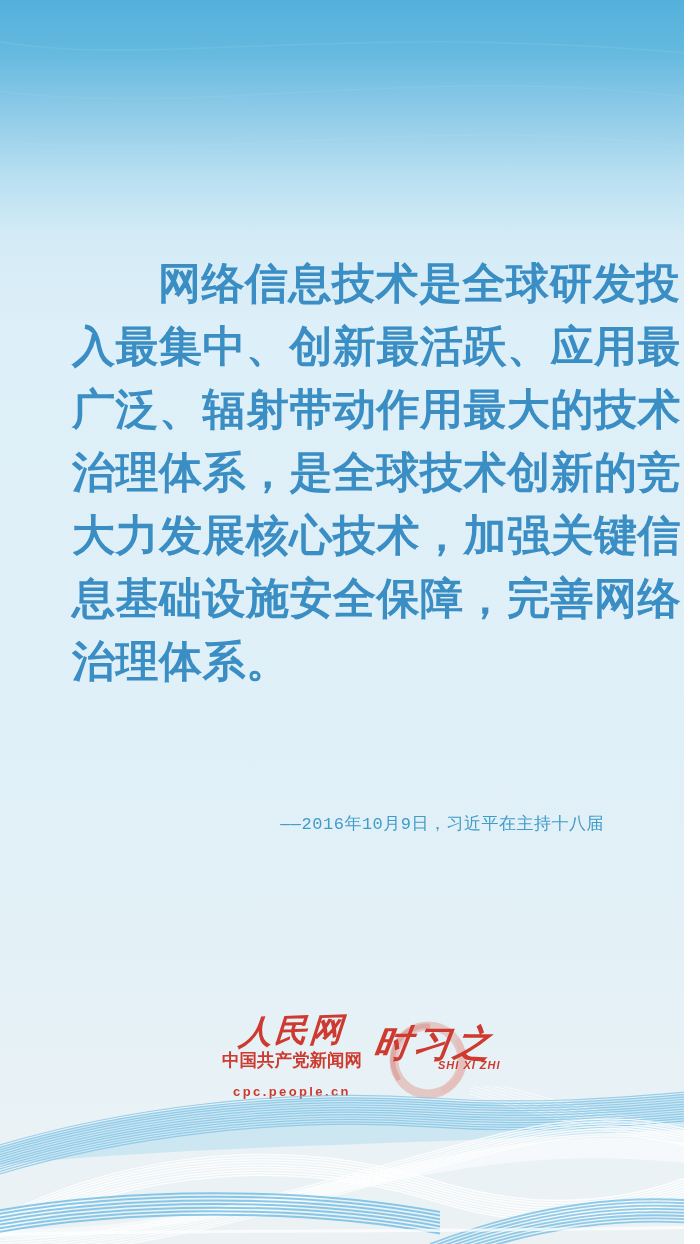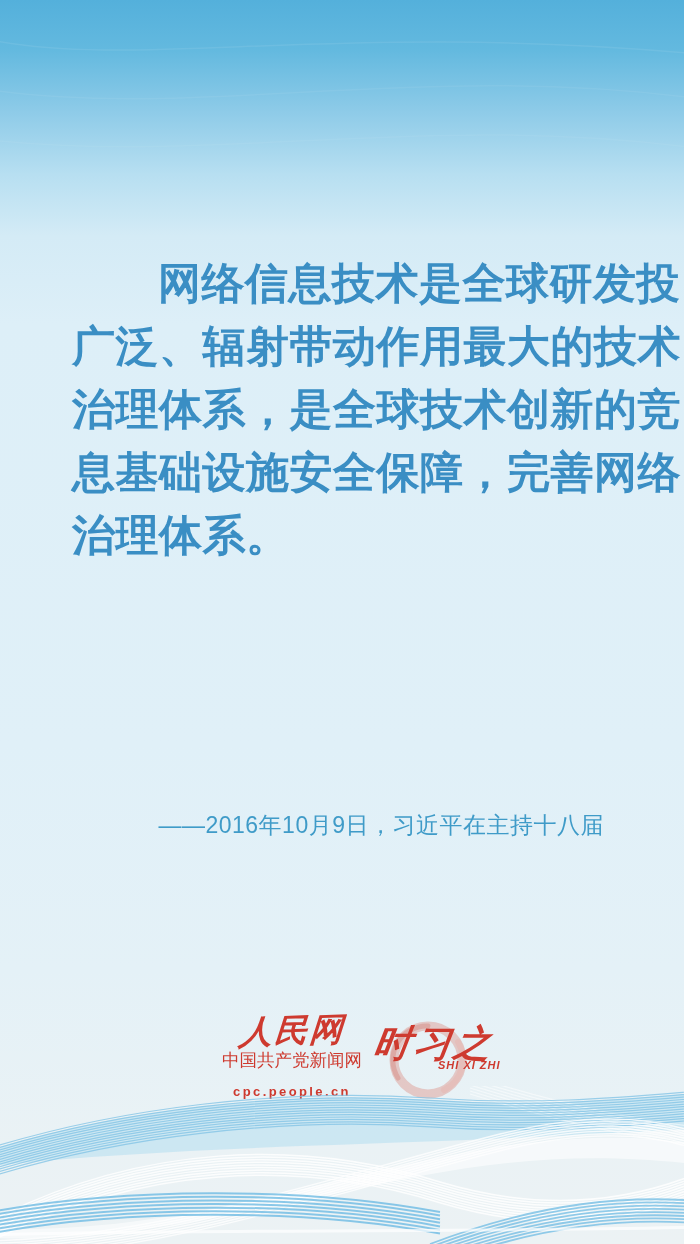--- a/index.html
+++ b/index.html
@@ -31,40 +31,40 @@
     font-size:43px;line-height:63px;
     letter-spacing:0.5px;
     color:#3a8ec4;
   }
   .qline{white-space:nowrap;}
   .qline.first{text-indent:86px;}
 
   .attribution{
     position:absolute;right:80px;top:808px;
     text-align:right;
-    font-size:23px;line-height:34px;
+    font-size:17px;line-height:34px;
     letter-spacing:0.5px;
     color:#3f9bc8;
-    font-family:Liberation Sans, sans-serif;
+    font-family:Liberation Mono, monospace;
   }
   .attr-line{white-space:nowrap;}
 
   .logo-people{
     position:absolute;left:222px;top:1012px;width:140px;
     text-align:center;color:#ce3a2f;
   }
   .pd-name{
     font-family:"Liberation Serif","DejaVu Serif",serif;
     font-style:italic;font-weight:bold;
     font-size:33px;line-height:38px;
     letter-spacing:2px;
     transform:skewX(-6deg) rotate(-2deg);
   }
   .pd-sub{
-    font-weight:normal;font-size:17.5px;line-height:19px;
+    font-weight:bold;font-size:17.5px;line-height:19px;
     white-space:nowrap;margin-top:1px;
   }
   .pd-url{
     font-weight:bold;font-size:13px;line-height:15px;
     letter-spacing:2.4px;white-space:nowrap;margin-top:14px;
   }
 
   .logo-sxz{
     position:absolute;left:372px;top:1012px;width:110px;height:92px;
     color:#ce3a2f;
@@ -90,22 +90,24 @@
 <div class="canvas">
 
   <svg class="top-waves" width="700" height="180" viewBox="0 0 700 180">
     <path d="M-10,40 C140,70 340,20 710,55" fill="none" stroke="#ffffff" stroke-width="1.5" opacity="0.08"></path>
     <path d="M-10,90 C200,120 420,60 710,100" fill="none" stroke="#ffffff" stroke-width="1.5" opacity="0.06"></path>
     <path d="M-10,140 C220,165 430,110 710,150" fill="none" stroke="#ffffff" stroke-width="1.5" opacity="0.05"></path>
   </svg>
 
   <div class="quote">
     <div class="qline first">网络信息技术是全球研发投</div>
+    <div class="qline">入最集中、创新最活跃、应用最</div>
     <div class="qline">广泛、辐射带动作用最大的技术</div>
     <div class="qline">治理体系，是全球技术创新的竞</div>
+    <div class="qline">大力发展核心技术，加强关键信</div>
     <div class="qline">息基础设施安全保障，完善网络</div>
     <div class="qline">治理体系。</div>
   </div>
 
   <div class="attribution">
     <div class="attr-line">——2016年10月9日，习近平在主持十八届</div>
   </div>
 
   <div class="logo-people">
     <div class="pd-name">人民网</div>

